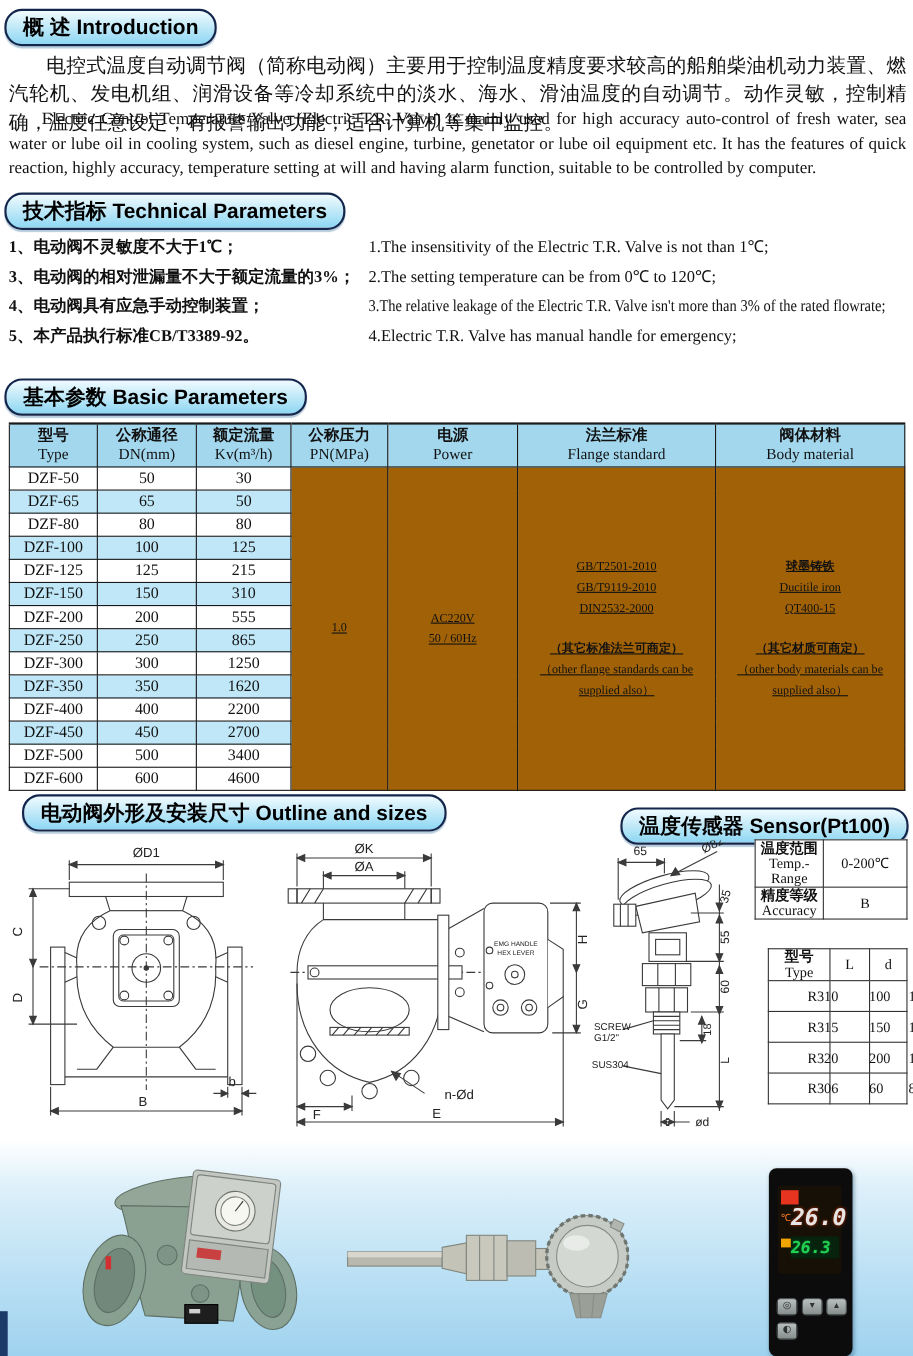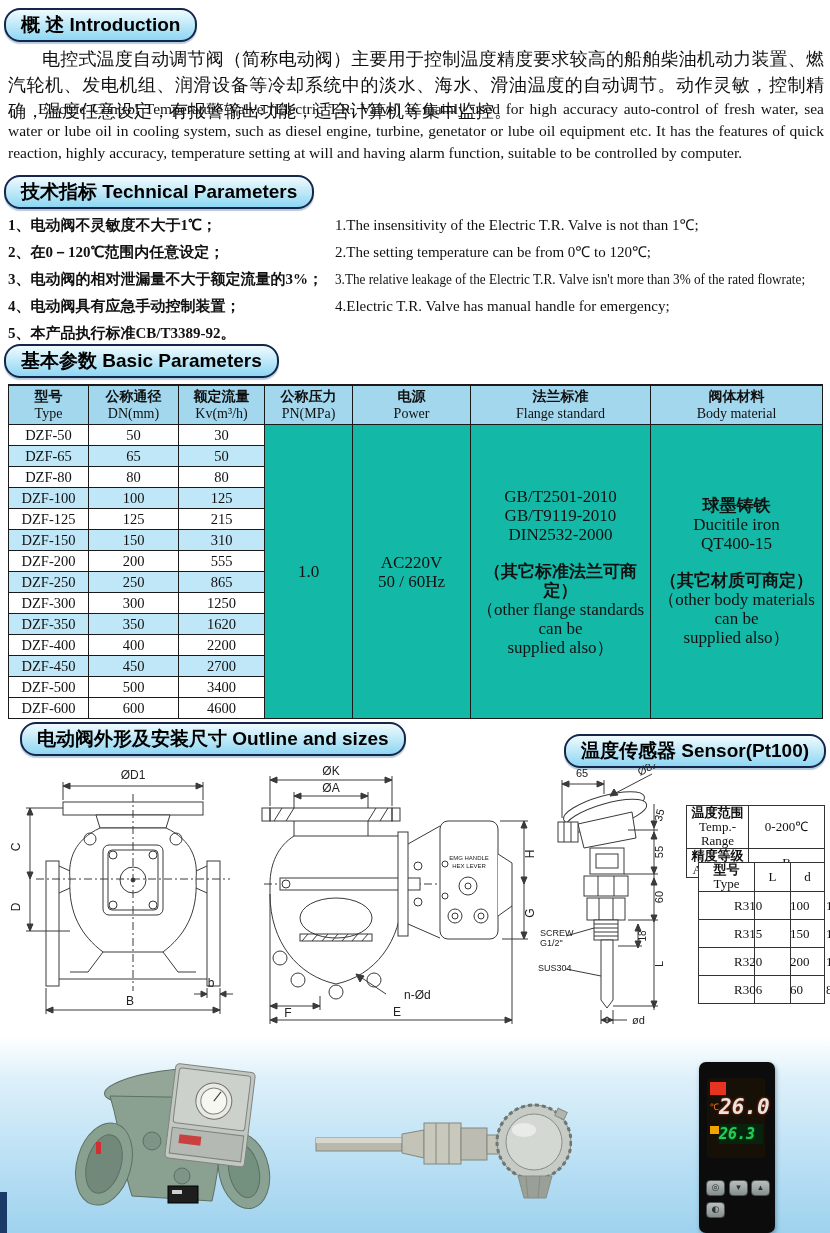--- a/index.html
+++ b/index.html
@@ -31,29 +31,29 @@
     border-collapse:collapse;table-layout:fixed;
     font-size:14.5px;text-align:center;
   }
   table.basic td,table.basic th{border:1px solid #1a1a1a;padding:0;vertical-align:middle;}
   table.basic thead th{
     background:#a2d7ee;font-weight:normal;height:38px;font-size:14px;line-height:17px;
     border-top:2px solid #1a1a1a;border-bottom:1.5px solid #1a1a1a;
   }
   table.basic tbody td{height:20px;}
   table.basic tbody tr.hl td{background:#bfe7f7;}
-  table.basic td.merged{background:#14b8a6;vertical-align:middle;font-size:17px;line-height:19px;}
+  table.basic td.merged{background:#a16207;vertical-align:middle;font-size:11px;line-height:19px;text-decoration:underline;}
   table.basic td.merged .gap{margin-top:18px;}
   .zh-b{font-weight:600;}
   .spec-table,.type-table{
     position:absolute;border-collapse:collapse;table-layout:fixed;
     font-size:13px;text-align:center;background:#fff;
   }
   .spec-table td,.type-table td,.type-table th{border:1px solid #333;padding:0;vertical-align:middle;}
-  .spec-table{left:686px;top:805px;width:138px;}
+  .spec-table{left:686px;top:763px;width:138px;}
   .spec-table td{height:27px;line-height:14px;}
   .type-table{left:698px;top:862px;width:126px;}
   .type-table th{font-weight:normal;height:28px;line-height:14px;}
   .type-table td{height:27px;padding-left:35px;}
   svg text{font-family:"Liberation Sans", sans-serif;fill:#222;}
   .photo-band{
     position:absolute;left:0;top:1036px;width:830px;height:197px;
     background:linear-gradient(180deg,#ffffff 0%,#ddf0fa 22%,#b5ddf3 70%,#9fd2ee 100%);
     border-bottom:2px solid #74b6dd;
   }
@@ -86,21 +86,20 @@
   <span>概  述 Introduction</span>
 </div>
 <div class="para zh zh-b">电控式温度自动调节阀（简称电动阀）主要用于控制温度精度要求较高的船舶柴油机动力装置、燃汽轮机、发电机组、润滑设备等冷却系统中的淡水、海水、滑油温度的自动调节。动作灵敏，控制精确，温度任意设定，有报警输出功能，适合计算机等集中监控。</div>
 <div class="para en">Electric Control Temperature Valve (Electric T.R. Valve) is mainly used for high accuracy auto-control  of fresh water, sea water or lube oil in cooling system, such as diesel engine, turbine, genetator or lube oil equipment etc. It has the features of quick reaction, highly accuracy, temperature setting at will and having alarm function, suitable to be controlled by computer.</div>
 
 <div class="pill" style="left:4px;top:175px;">
   <span>技术指标 Technical Parameters</span>
 </div>
 <div class="techlist zhcol">
   <div>1、电动阀不灵敏度不大于1℃；</div>
-  <div>2、在0－120℃范围内任意设定；</div>
   <div>3、电动阀的相对泄漏量不大于额定流量的3%；</div>
   <div>4、电动阀具有应急手动控制装置；</div>
   <div>5、本产品执行标准CB/T3389-92。</div>
 </div>
 <div class="techlist encol">
   <div>1.The insensitivity of the Electric T.R. Valve is not than 1℃;</div>
   <div>2.The setting temperature can be from 0℃ to 120℃;</div>
   <div class="condensed">3.The relative leakage of the Electric T.R. Valve isn't more than 3% of the rated flowrate;</div>
   <div>4.Electric T.R. Valve has manual handle for emergency;</div>
 </div>

